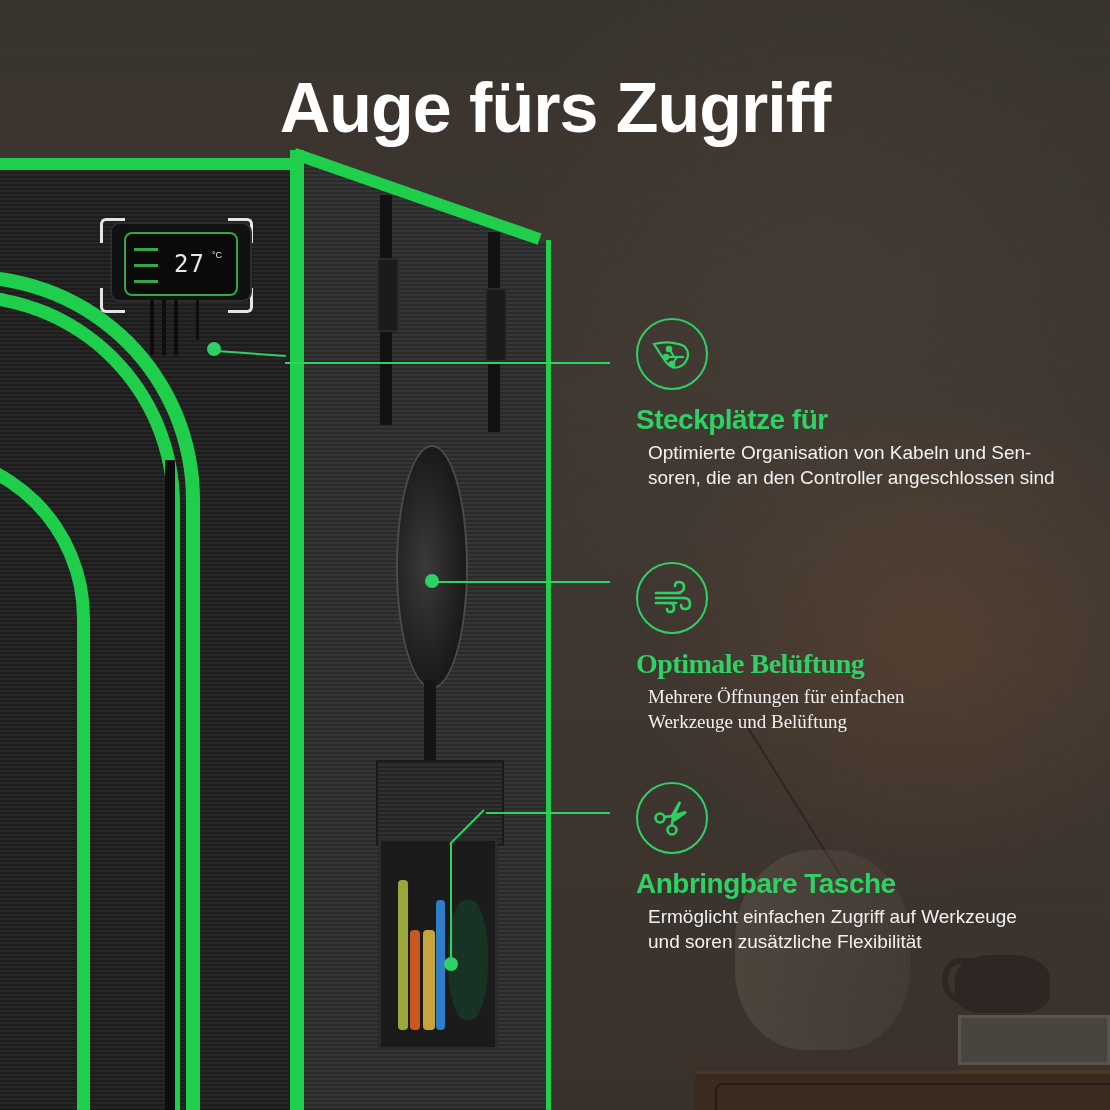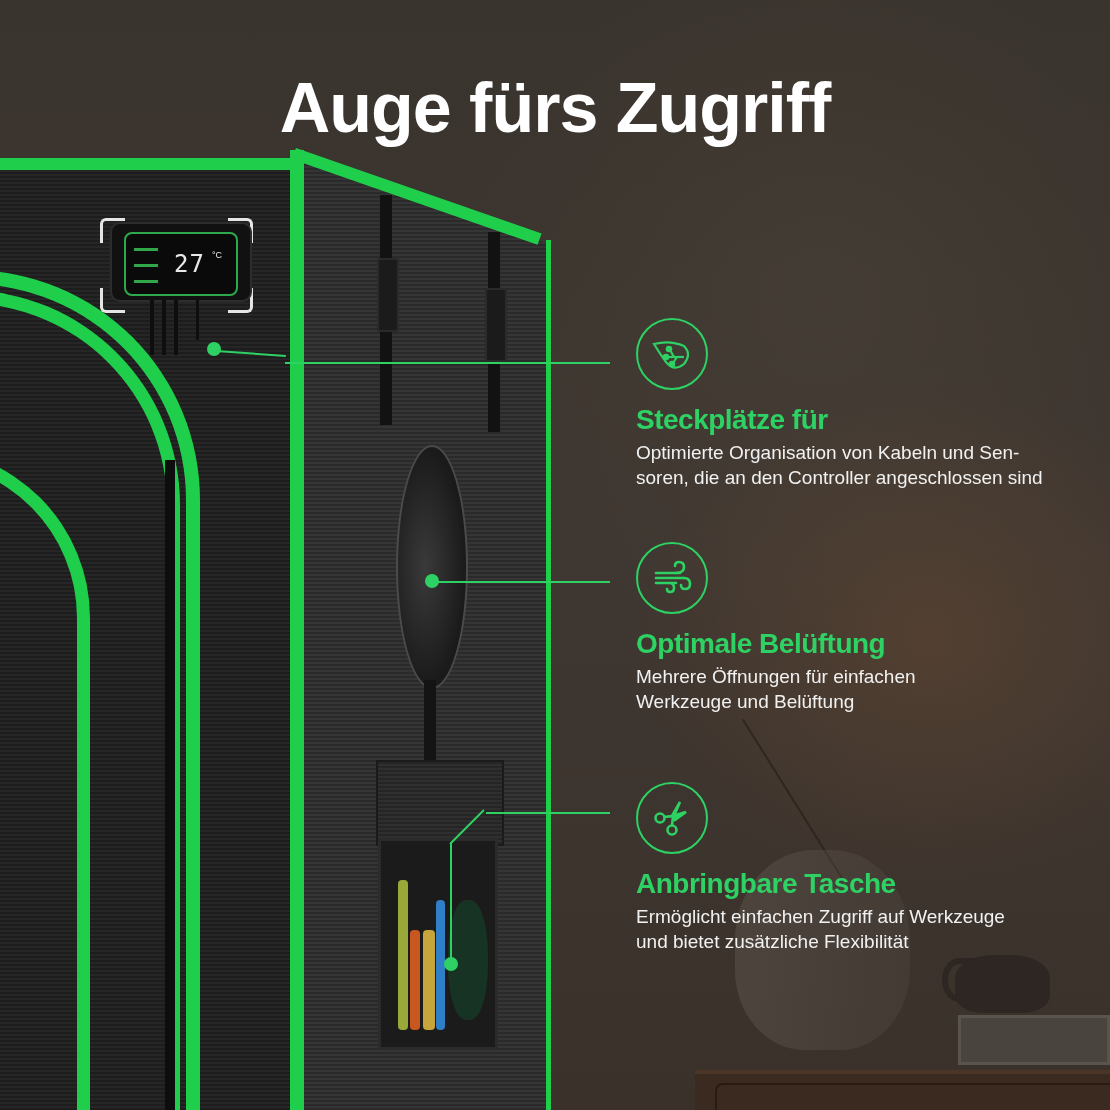--- a/index.html
+++ b/index.html
@@ -63,21 +63,21 @@
   .vline { position:absolute; width:2px; background:#2ed163; }
   .dot { position:absolute; width:14px; height:14px; border-radius:50%; background:#2ed163; }
 
   
   .title { position:absolute; left:0; width:1110px; top:68px; text-align:center; color:#ffffff;
     font-size:70px; font-weight:bold; letter-spacing:-1px; }
   .feature { position:absolute; left:636px; width:440px; }
   .icon-circle { width:72px; height:72px; border:2.5px solid #2ed163; border-radius:50%; box-sizing:border-box;
     display:flex; align-items:center; justify-content:center; }
   .feature-heading { color:#2ed163; font-weight:bold; font-size:28px; line-height:32px; margin-top:14px; letter-spacing:-0.5px; }
-  .feature-desc { color:#f1f1f1; font-size:19px; line-height:25px; margin-top:4px; }
+  .feature-desc { color:#f1f1f1; font-size:19px; line-height:25px; margin-top:4px;margin-left:12px; }
 </style>
 </head>
 <body>
 
 <div class="stage">
 
   <div class="branch"></div>
   <div class="vase"></div>
   <div class="teapot-handle"></div>
   <div class="teapot"></div>
@@ -158,21 +158,21 @@
     </div>
     <div class="feature-heading">
       <div>Steckplätze für</div>
     </div>
     <div class="feature-desc">
       <div>Optimierte Organisation von Kabeln und Sen-</div>
       <div>soren, die an den Controller angeschlossen sind</div>
     </div>
   </div>
 
-  <div class="feature" style="top:542px;">
+  <div class="feature" style="top:562px;font-family:Liberation Serif, serif;">
     <div class="icon-circle">
       <svg width="44" height="44" viewBox="0 0 44 44" fill="none" stroke="#2ed163" stroke-width="2.6" stroke-linecap="round">
         <line x1="6" y1="17" x2="30" y2="17"></line>
         <line x1="6" y1="22" x2="34" y2="22"></line>
         <line x1="6" y1="27" x2="26" y2="27"></line>
         <path d="M26 17 Q34 17 34 11 Q34 6 29 6 Q25 6 25 10"></path>
         <path d="M34 22 Q40 22 40 28 Q40 33 35 33 Q31 33 31 29"></path>
         <path d="M20 27 Q24 27 24 32 Q24 36 20 36 Q17 36 17 33"></path>
       </svg>
     </div>
@@ -193,17 +193,17 @@
         <path d="M14 21 L22 20 L30 6 L24 20 Z" fill="#2ed163"></path>
         <path d="M22 20 L36 16 L25 24 Z" fill="#2ed163"></path>
         <line x1="22" y1="29" x2="23" y2="21"></line>
       </svg>
     </div>
     <div class="feature-heading">
       <div>Anbringbare Tasche</div>
     </div>
     <div class="feature-desc">
       <div>Ermöglicht einfachen Zugriff auf Werkzeuge</div>
-      <div>und bietet zusätzliche Flexibilität</div>
+      <div>und soren zusätzliche Flexibilität</div>
     </div>
   </div>
 
 </div>
 
 </body></html>

